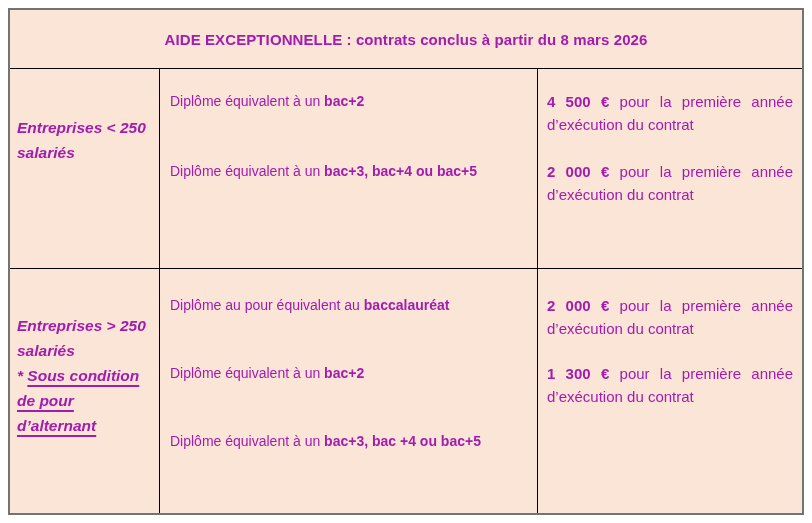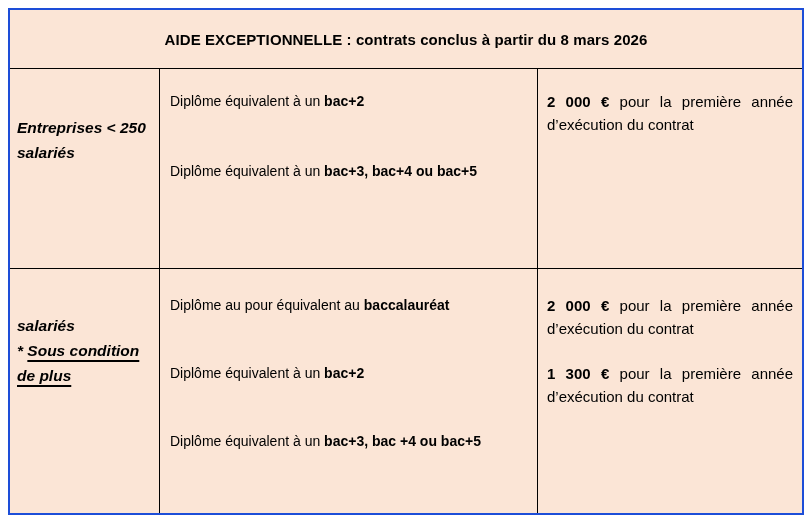--- a/index.html
+++ b/index.html
@@ -16,23 +16,23 @@
     height: 523px;
     background: #ffffff;
   }
   .aide-table {
     position: absolute;
     left: 8px;
     top: 8px;
     width: 796px;
     height: 507px;
     box-sizing: border-box;
-    border: 2px solid #1d4ed8;
+    border: 2px solid #737373;
     background: #fbe5d6;
-    color: #000000;
+    color: #a21caf;
     display: flex;
     flex-direction: column;
   }
   .header-row {
     height: 59px;
     box-sizing: border-box;
     border-bottom: 1px solid #000000;
     display: flex;
     align-items: center;
     justify-content: center;
@@ -114,30 +114,33 @@
     <div class="body-row row-1">
       <div class="cell cell-company">
         <div>Entreprises &lt; 250</div>
         <div>salariés</div>
       </div>
       <div class="cell cell-diploma">
         <div class="diploma-line"><span>Diplôme équivalent à un </span><span class="bold">bac+2</span></div>
         <div class="diploma-line"><span>Diplôme équivalent à un </span><span class="bold">bac+3, bac+4 ou bac+5</span></div>
       </div>
       <div class="cell cell-amount">
+        <div class="amount-block"><span class="bold">4 500 €</span><span> pour la première année d’exécution du contrat</span></div>
         <div class="amount-block"><span class="bold">2 000 €</span><span> pour la première année d’exécution du contrat</span></div>
       </div>
     </div>
 
     <div class="body-row row-2">
       <div class="cell cell-company">
+        <div>Entreprises &gt; 250</div>
         <div>salariés</div>
         <div class="company-note">
           <div><span>* </span><span class="underlined">Sous condition</span></div>
-          <div><span class="underlined">de plus</span></div>
+          <div><span class="underlined">de pour</span></div>
+          <div><span class="underlined">d’alternant</span></div>
         </div>
       </div>
       <div class="cell cell-diploma">
         <div class="diploma-line"><span>Diplôme au pour équivalent au </span><span class="bold">baccalauréat</span></div>
         <div class="diploma-line"><span>Diplôme équivalent à un </span><span class="bold">bac+2</span></div>
         <div class="diploma-line"><span>Diplôme équivalent à un </span><span class="bold">bac+3, bac +4 ou bac+5</span></div>
       </div>
       <div class="cell cell-amount">
         <div class="amount-block"><span class="bold">2 000 €</span><span> pour la première année d’exécution du contrat</span></div>
         <div class="amount-block"><span class="bold">1 300 €</span><span> pour la première année d’exécution du contrat</span></div>

